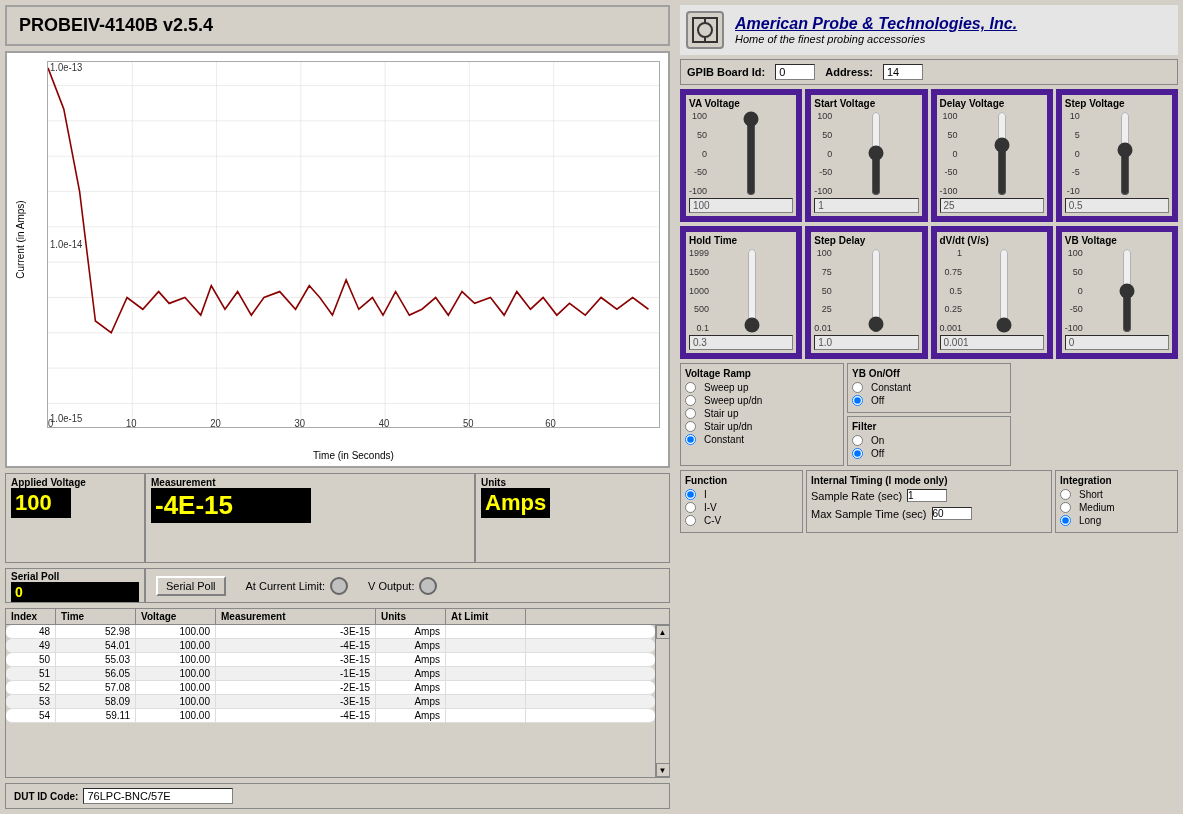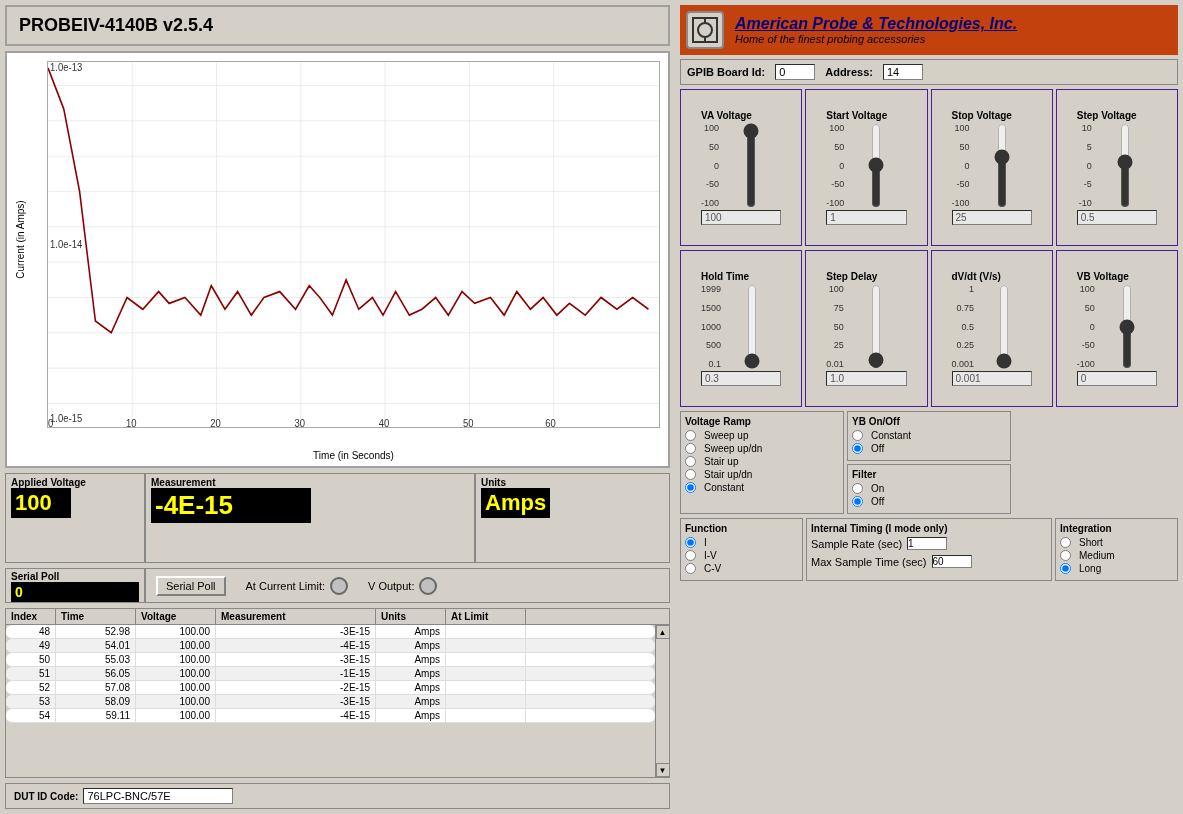--- a/index.html
+++ b/index.html
@@ -151,21 +151,21 @@
       flex-direction: column;
       padding: 5px;
       gap: 4px;
       background: #d4d0c8;
     }
     .logo-bar {
       display: flex;
       align-items: center;
       gap: 10px;
       padding: 5px;
-      background: #c2410c;
+      background: #e5e5e5;
     }
     .logo-icon {
       width: 40px;
       height: 40px;
     }
     .logo-text-area { display: flex; flex-direction: column; }
     .logo-title {
       color: #000080;
       font-size: 16px;
       font-weight: bold;
@@ -194,23 +194,23 @@
       font-size: 11px;
       width: 40px;
     }
     
     .voltage-grid {
       display: grid;
       grid-template-columns: 1fr 1fr 1fr 1fr;
       gap: 3px;
     }
     .voltage-box {
-      border: 1px solid #4c1d95;
-      background: #d4d0c8;
-      padding: 20px;
+      border: 6px solid #4c1d95;
+      background: #d4d0c8;
+      padding: 3px;
     }
     .vbox-title {
       font-size: 10px;
       font-weight: bold;
       margin-bottom: 2px;
     }
     .vbox-slider-area {
       display: flex;
       align-items: stretch;
       gap: 2px;
@@ -533,21 +533,21 @@
             <span>-100</span>
           </div>
           <div class="vbox-slider-wrap">
             <input type="range" class="slider-vertical" min="-100" max="100" value="1" style="height: 85px;">
           </div>
         </div>
         <input class="vbox-value-input" type="text" value="1" style="">
       </div>
 
       <div class="voltage-box">
-        <div class="vbox-title">Stop Voltage</div>
+        <div class="vbox-title">Delay Voltage</div>
         <div class="vbox-slider-area">
           <div class="vbox-ticks">
             <span>100</span>
             <span>50</span>
             <span>0</span>
             <span>-50</span>
             <span>-100</span>
           </div>
           <div class="vbox-slider-wrap">
             <input type="range" class="slider-vertical" min="-100" max="100" value="25" style="height: 85px;">

